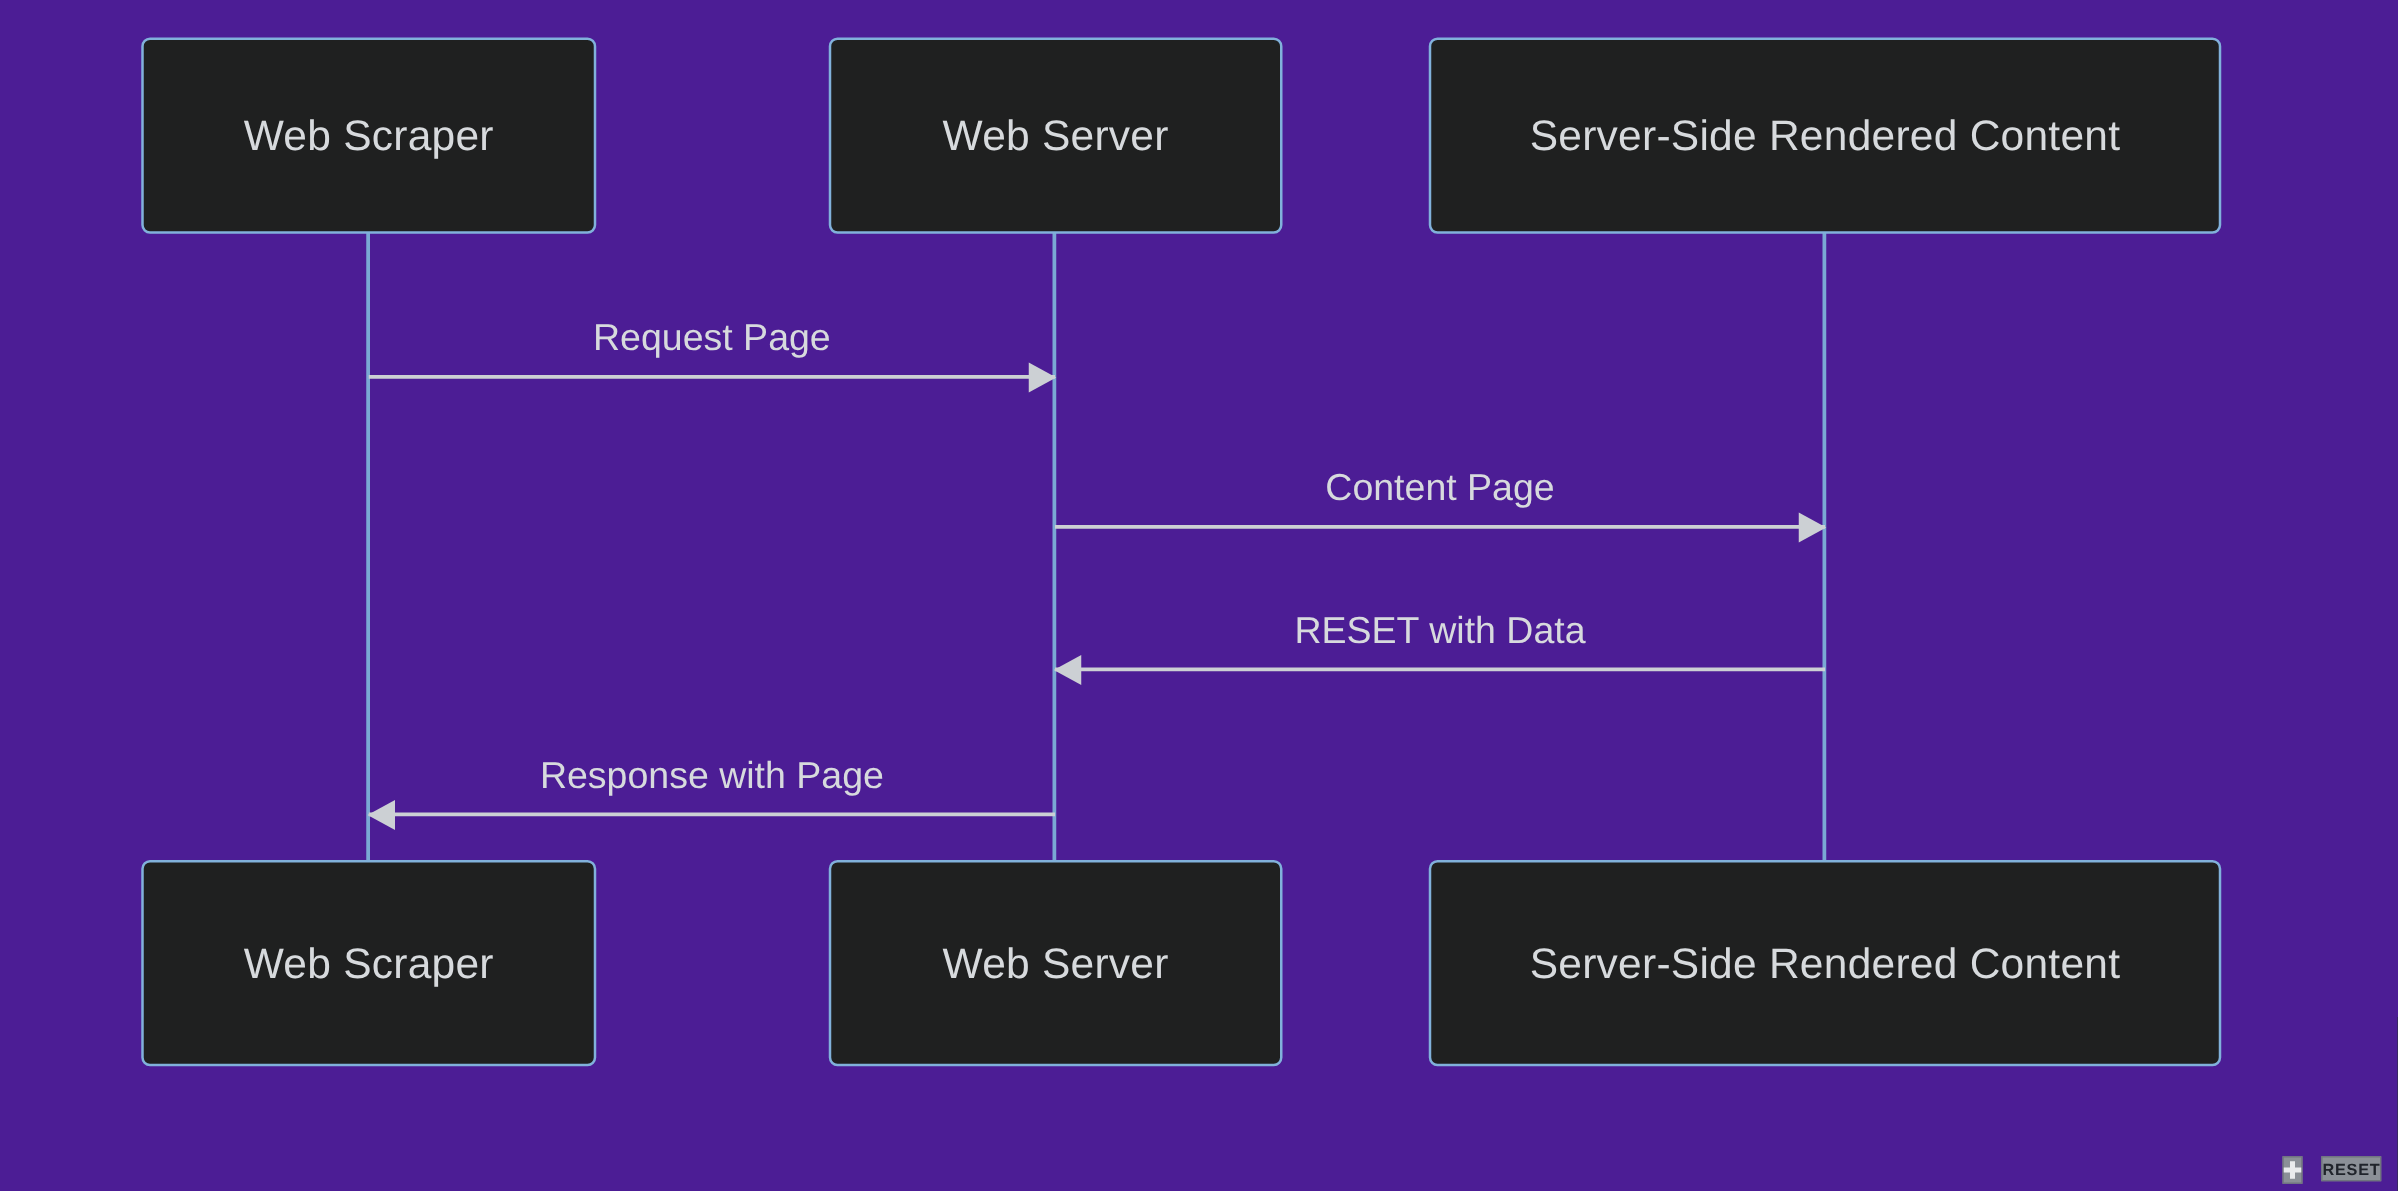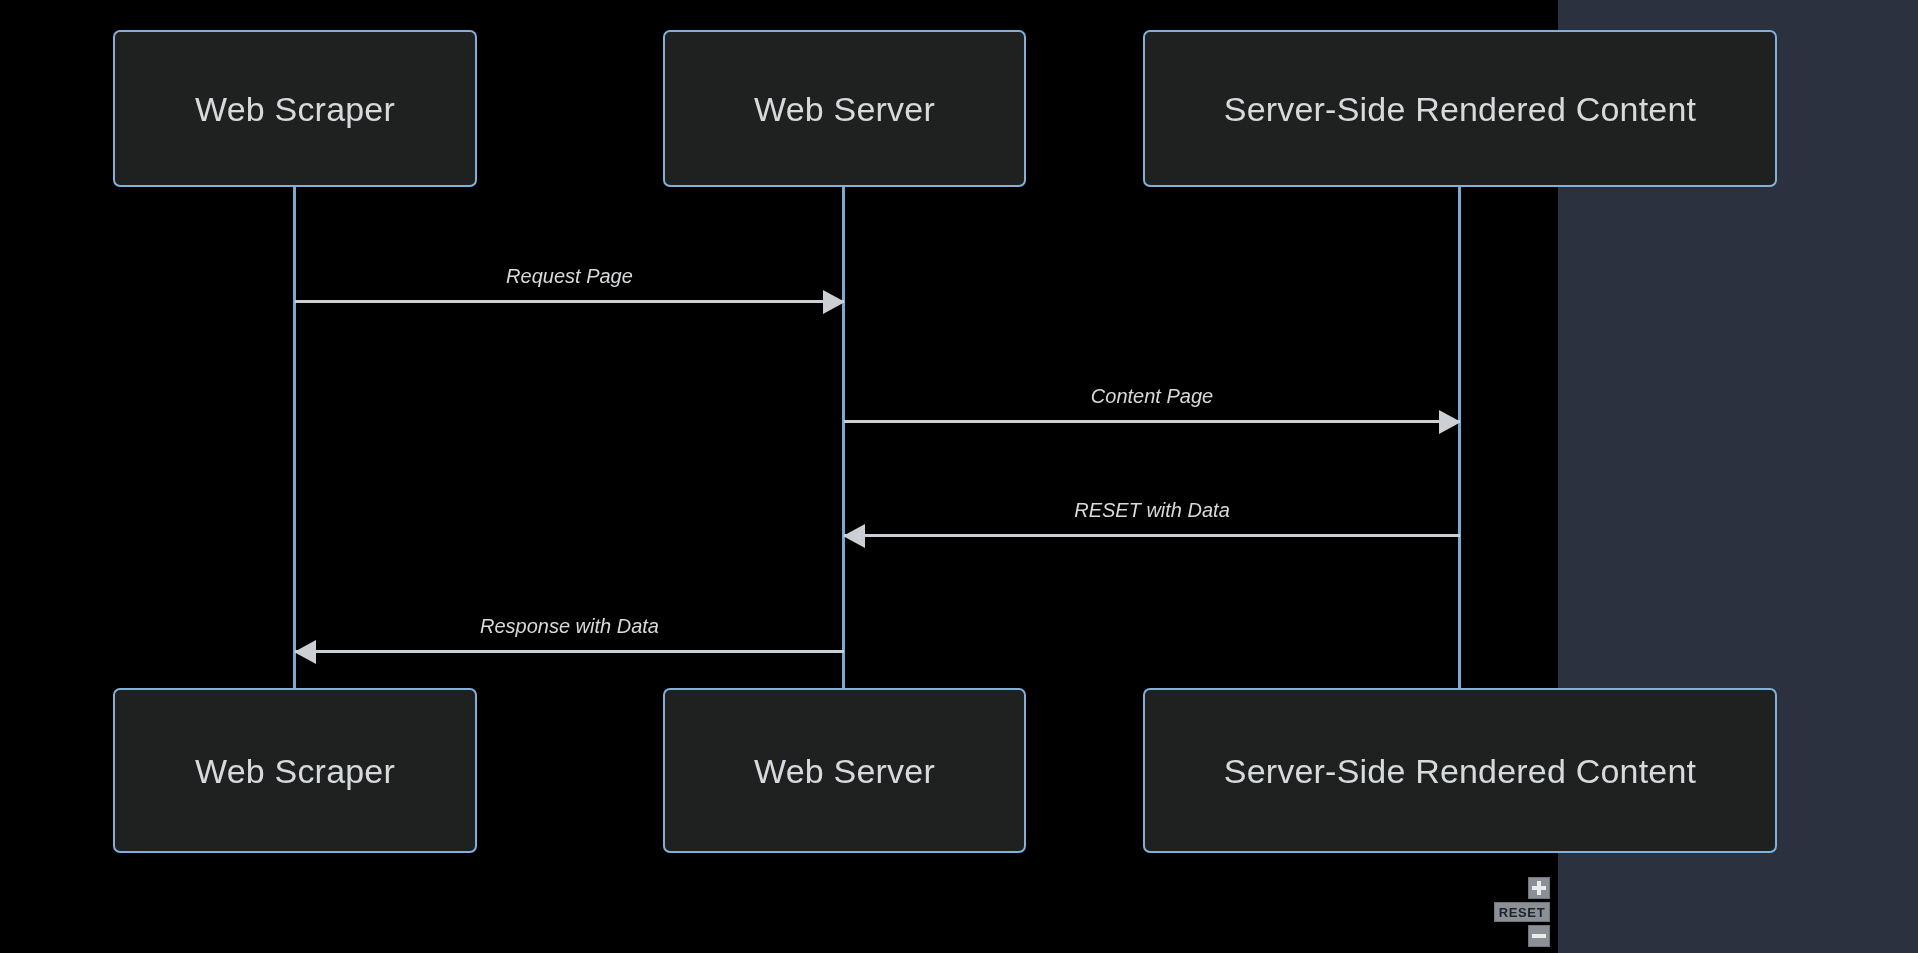--- a/index.html
+++ b/index.html
@@ -11,23 +11,23 @@
   body {
     width: 1918px;
     height: 953px;
     overflow: hidden;
     font-family: "Liberation Sans", sans-serif;
     -webkit-font-smoothing: antialiased;
   }
 
   #diagram-canvas {
     position: relative;
-    width: 1558px;
+    width: 1918px;
     height: 953px;
-    background: #000000;
+    background: #4c1d95;
   }
 
   
   .participant-box {
     position: absolute;
     box-sizing: border-box;
     background: #1f2020;
     border: 2px solid #81b1db;
     border-radius: 7px;
     display: flex;
@@ -81,37 +81,36 @@
   .arrowhead.left {
     left: -1px;
     border-right: 22px solid #ccd0d4;
   }
   .message-label {
     position: absolute;
     bottom: 14px;
     width: 100%;
     text-align: center;
     color: #d7dadd;
-    font-size: 20px;
+    font-size: 30px;
     font-weight: 400;
     white-space: nowrap;
     line-height: 1;
-    font-style: italic;
   }
 
   
   #zoom-controls {
     position: absolute;
     right: 8px;
     bottom: 6px;
     width: 84px;
     display: flex;
-    flex-direction: column;
-    align-items: flex-end;
-    gap: 3px;
+    flex-direction: row;
+    align-items: flex-start;
+    gap: 15px;
     z-index: 20;
   }
   .zoom-btn {
     box-sizing: border-box;
     background: #8b9097;
     border: 1px solid #6f757d;
     color: #e8eaec;
     display: flex;
     align-items: center;
     justify-content: center;
@@ -183,21 +182,21 @@
 
   <div class="message" style="left:844px; top:534px; width:616px;">
     <div class="message-line"></div>
     <div class="arrowhead left"></div>
     <div class="message-label">RESET with Data</div>
   </div>
 
   <div class="message" style="left:295px; top:650px; width:549px;">
     <div class="message-line"></div>
     <div class="arrowhead left"></div>
-    <div class="message-label">Response with Data</div>
+    <div class="message-label">Response with Page</div>
   </div>
 
   <div class="participant-box" style="left:113px; top:688px; width:364px; height:165px;">
     <span class="participant-label">Web Scraper</span>
   </div>
   <div class="participant-box" style="left:663px; top:688px; width:363px; height:165px;">
     <span class="participant-label">Web Server</span>
   </div>
   <div class="participant-box" style="left:1143px; top:688px; width:634px; height:165px;">
     <span class="participant-label">Server-Side Rendered Content</span>

